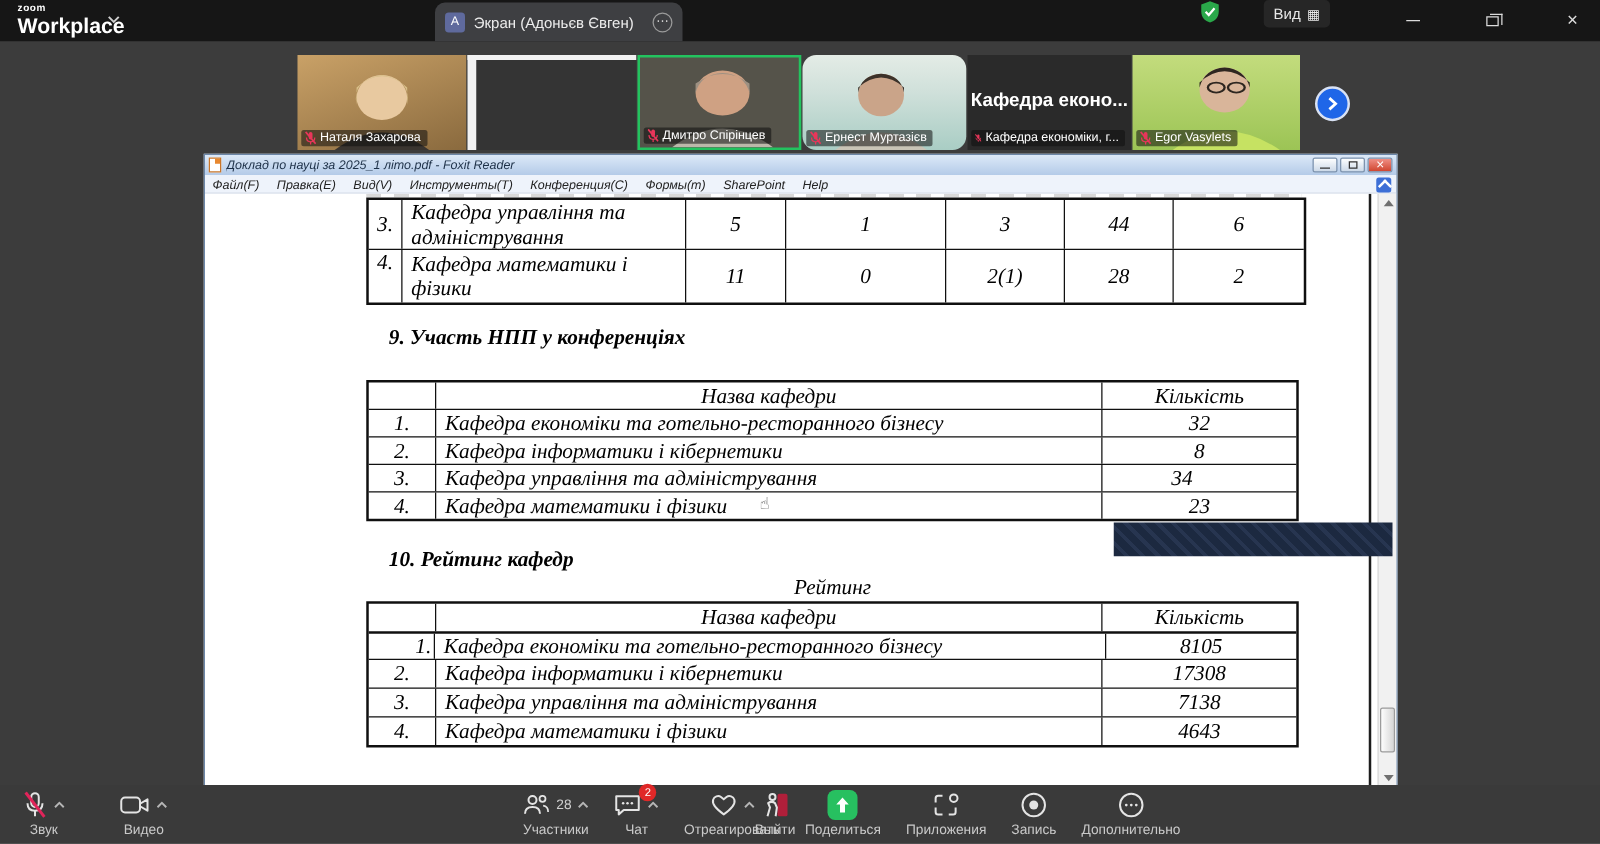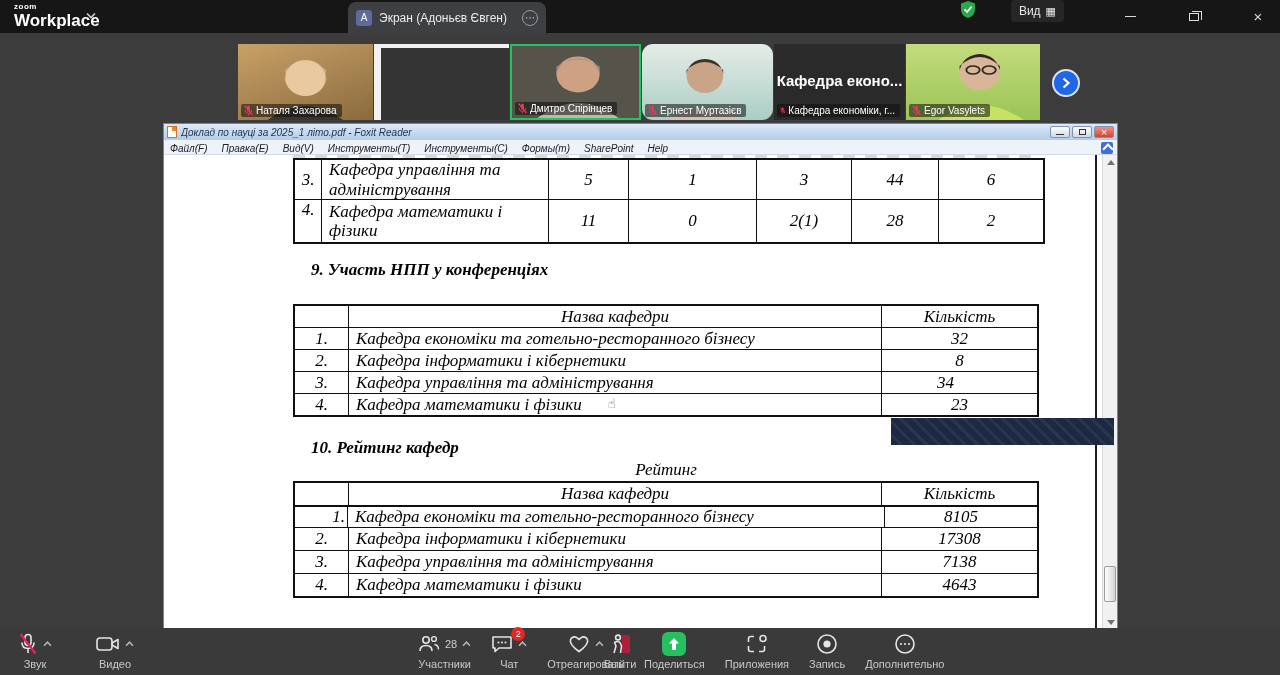--- a/index.html
+++ b/index.html
@@ -229,21 +229,21 @@
         </div>
       <div class="f-wb f-wb-close">×</div>
     </div>
   </div>
 
   <div class="f-menu">
     <span>Файл(F)</span>
     <span>Правка(E)</span>
     <span>Вид(V)</span>
     <span>Инструменты(T)</span>
-    <span>Инструменты(C)</span>
+    <span>Конференция(C)</span>
     <span>Формы(m)</span>
     <span>SharePoint</span>
     <span>Help</span>
   </div>
   <div class="f-collapse"></div>
 
   <div class="f-body">
     <div class="top-sliver"></div>
 
     <div class="doc-table" style="left:129px; top:3px; width:752px;">

